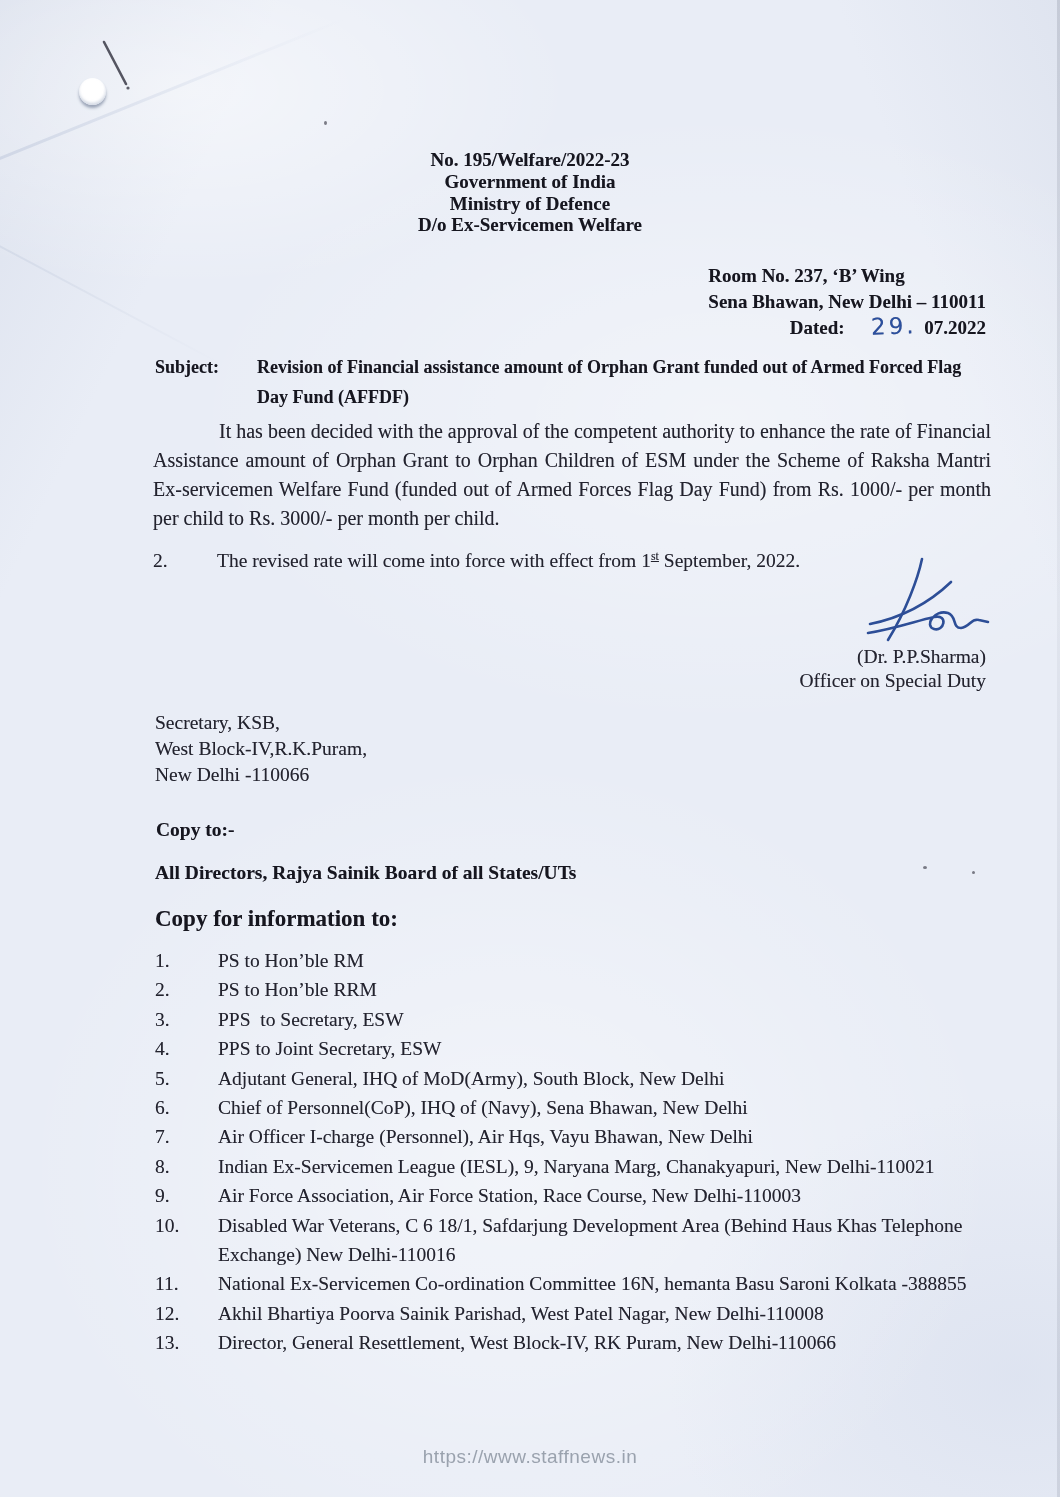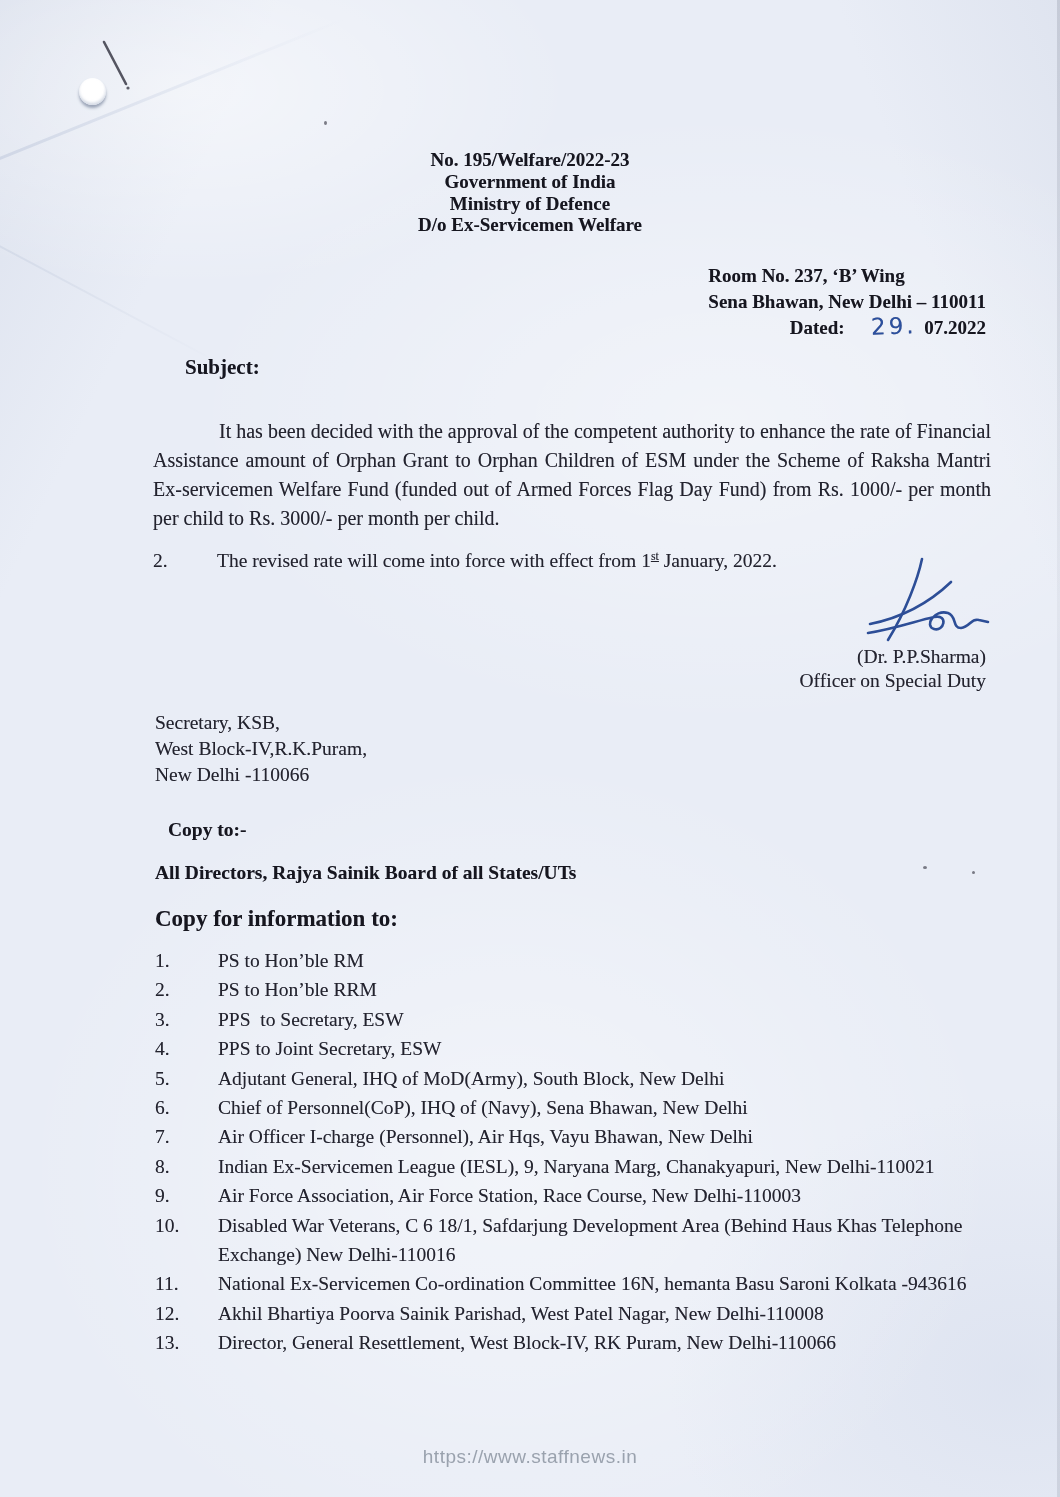--- a/index.html
+++ b/index.html
@@ -26,34 +26,34 @@
   .header-block{top:149px;left:0;width:100%;text-align:center;font-size:19px;line-height:21.8px;}
   
   .addr-block{top:263px;right:74px;font-size:19px;line-height:25.5px;white-space:nowrap;}
   .dated-line{display:flex;justify-content:flex-end;align-items:baseline;}
   .handwritten{
     font-family:"DejaVu Sans", sans-serif;
     color:#2b4f9e;font-weight:400;font-size:23px;letter-spacing:3px;
     margin:0 8px 0 26px;transform:rotate(-2deg);display:inline-block;
   }
   
-  .subject-row{top:352px;left:155px;width:836px;display:flex;font-size:21px;line-height:30px;margin-left:30px;}
+  .subject-row{top:352px;left:155px;width:836px;display:flex;font-size:18px;line-height:30px;}
   .subject-label{width:102px;flex:none;}
   .subject-text{flex:1;}
   
   .para1{top:417px;left:153px;width:838px;font-size:20px;line-height:28.9px;text-align:justify;text-indent:66px;}
   .para2{top:546px;left:153px;width:838px;display:flex;font-size:19.5px;line-height:29px;}
   .para2-num{width:64px;flex:none;}
   sup{font-size:12px;line-height:0;text-decoration:underline;}
   
   .sig-svg{top:556px;left:858px;}
   .sig-text{top:645px;right:74px;text-align:right;font-size:19.5px;line-height:23.5px;}
   
   .addressee{top:710px;left:155px;font-size:19.5px;line-height:25.8px;}
-  .copy-to{top:819px;left:168px;font-size:19.5px;}
+  .copy-to{top:819px;left:156px;font-size:19.5px;}
   .copy-all{top:862px;left:155px;font-size:19.5px;}
   .copy-info{top:906px;left:155px;font-size:23px;text-underline-offset:4px;text-decoration-thickness:1.5px;}
   
   .copy-list{top:946px;left:155px;width:836px;font-size:19.5px;}
   .list-row{display:flex;line-height:29.4px;}
   .list-num{width:63px;flex:none;}
   .list-text{flex:1;white-space:pre-wrap;}
   
   .footer{top:1446px;left:0;width:100%;text-align:center;
     font-family:"Liberation Sans", sans-serif;font-size:19px;color:#9aa2ae;letter-spacing:.5px;}
@@ -100,27 +100,28 @@
     <div>Sena Bhawan, New Delhi – 110011</div>
     <div class="dated-line">
       <span>Dated:</span>
       <span class="handwritten">29.</span>
       <span>07.2022</span>
     </div>
   </div>
 
   <div class="abs subject-row bold ink">
     <span class="subject-label">Subject:</span>
+    <span class="subject-text">Revision of Financial assistance amount of Orphan Grant funded out of Armed Forced Flag Day Fund (AFFDF)</span>
   </div>
 
   <div class="abs para1 ink">It has been decided with the approval of the competent authority to enhance the rate of Financial Assistance amount of Orphan Grant to Orphan Children of ESM under the Scheme of Raksha Mantri Ex-servicemen Welfare Fund (funded out of Armed Forces Flag Day Fund) from Rs. 1000/- per month per child to Rs. 3000/- per month per child.</div>
 
   <div class="abs para2 ink">
     <span class="para2-num">2.</span>
-    <span><span>The revised rate will come into force with effect from 1</span><sup>st</sup><span> January, 2022.</span></span>
+    <span><span>The revised rate will come into force with effect from 1</span><sup>st</sup><span> September, 2022.</span></span>
   </div>
 
   <svg class="abs sig-svg" width="140" height="95" viewBox="0 0 140 95">
     <g stroke="#1d418f" stroke-width="2.6" fill="none" stroke-linecap="round" opacity=".92">
       <path d="M64 3 C60 22 48 55 30 84"></path>
       <path d="M12 68 C42 62 70 48 93 26"></path>
       <path d="M10 77 C36 73 58 65 76 61 C91 58 86 76 76 73 C66 70 76 53 90 57 C99 60 94 72 103 72 C112 71 113 62 121 64 L130 66"></path>
     </g>
   </svg>
 
@@ -175,21 +176,21 @@
     <div class="list-row">
         <span class="list-num">9.</span>
         <span class="list-text">Air Force Association, Air Force Station, Race Course, New Delhi-110003</span>
       </div>
     <div class="list-row">
         <span class="list-num">10.</span>
         <span class="list-text">Disabled War Veterans, C 6 18/1, Safdarjung Development Area (Behind Haus Khas Telephone Exchange) New Delhi-110016</span>
       </div>
     <div class="list-row">
         <span class="list-num">11.</span>
-        <span class="list-text">National Ex-Servicemen Co-ordination Committee 16N, hemanta Basu Saroni Kolkata -943616</span>
+        <span class="list-text">National Ex-Servicemen Co-ordination Committee 16N, hemanta Basu Saroni Kolkata -388855</span>
       </div>
     <div class="list-row">
         <span class="list-num">12.</span>
         <span class="list-text">Akhil Bhartiya Poorva Sainik Parishad, West Patel Nagar, New Delhi-110008</span>
       </div>
     <div class="list-row">
         <span class="list-num">13.</span>
         <span class="list-text">Director, General Resettlement, West Block-IV, RK Puram, New Delhi-110066</span>
       </div>
   </div>

